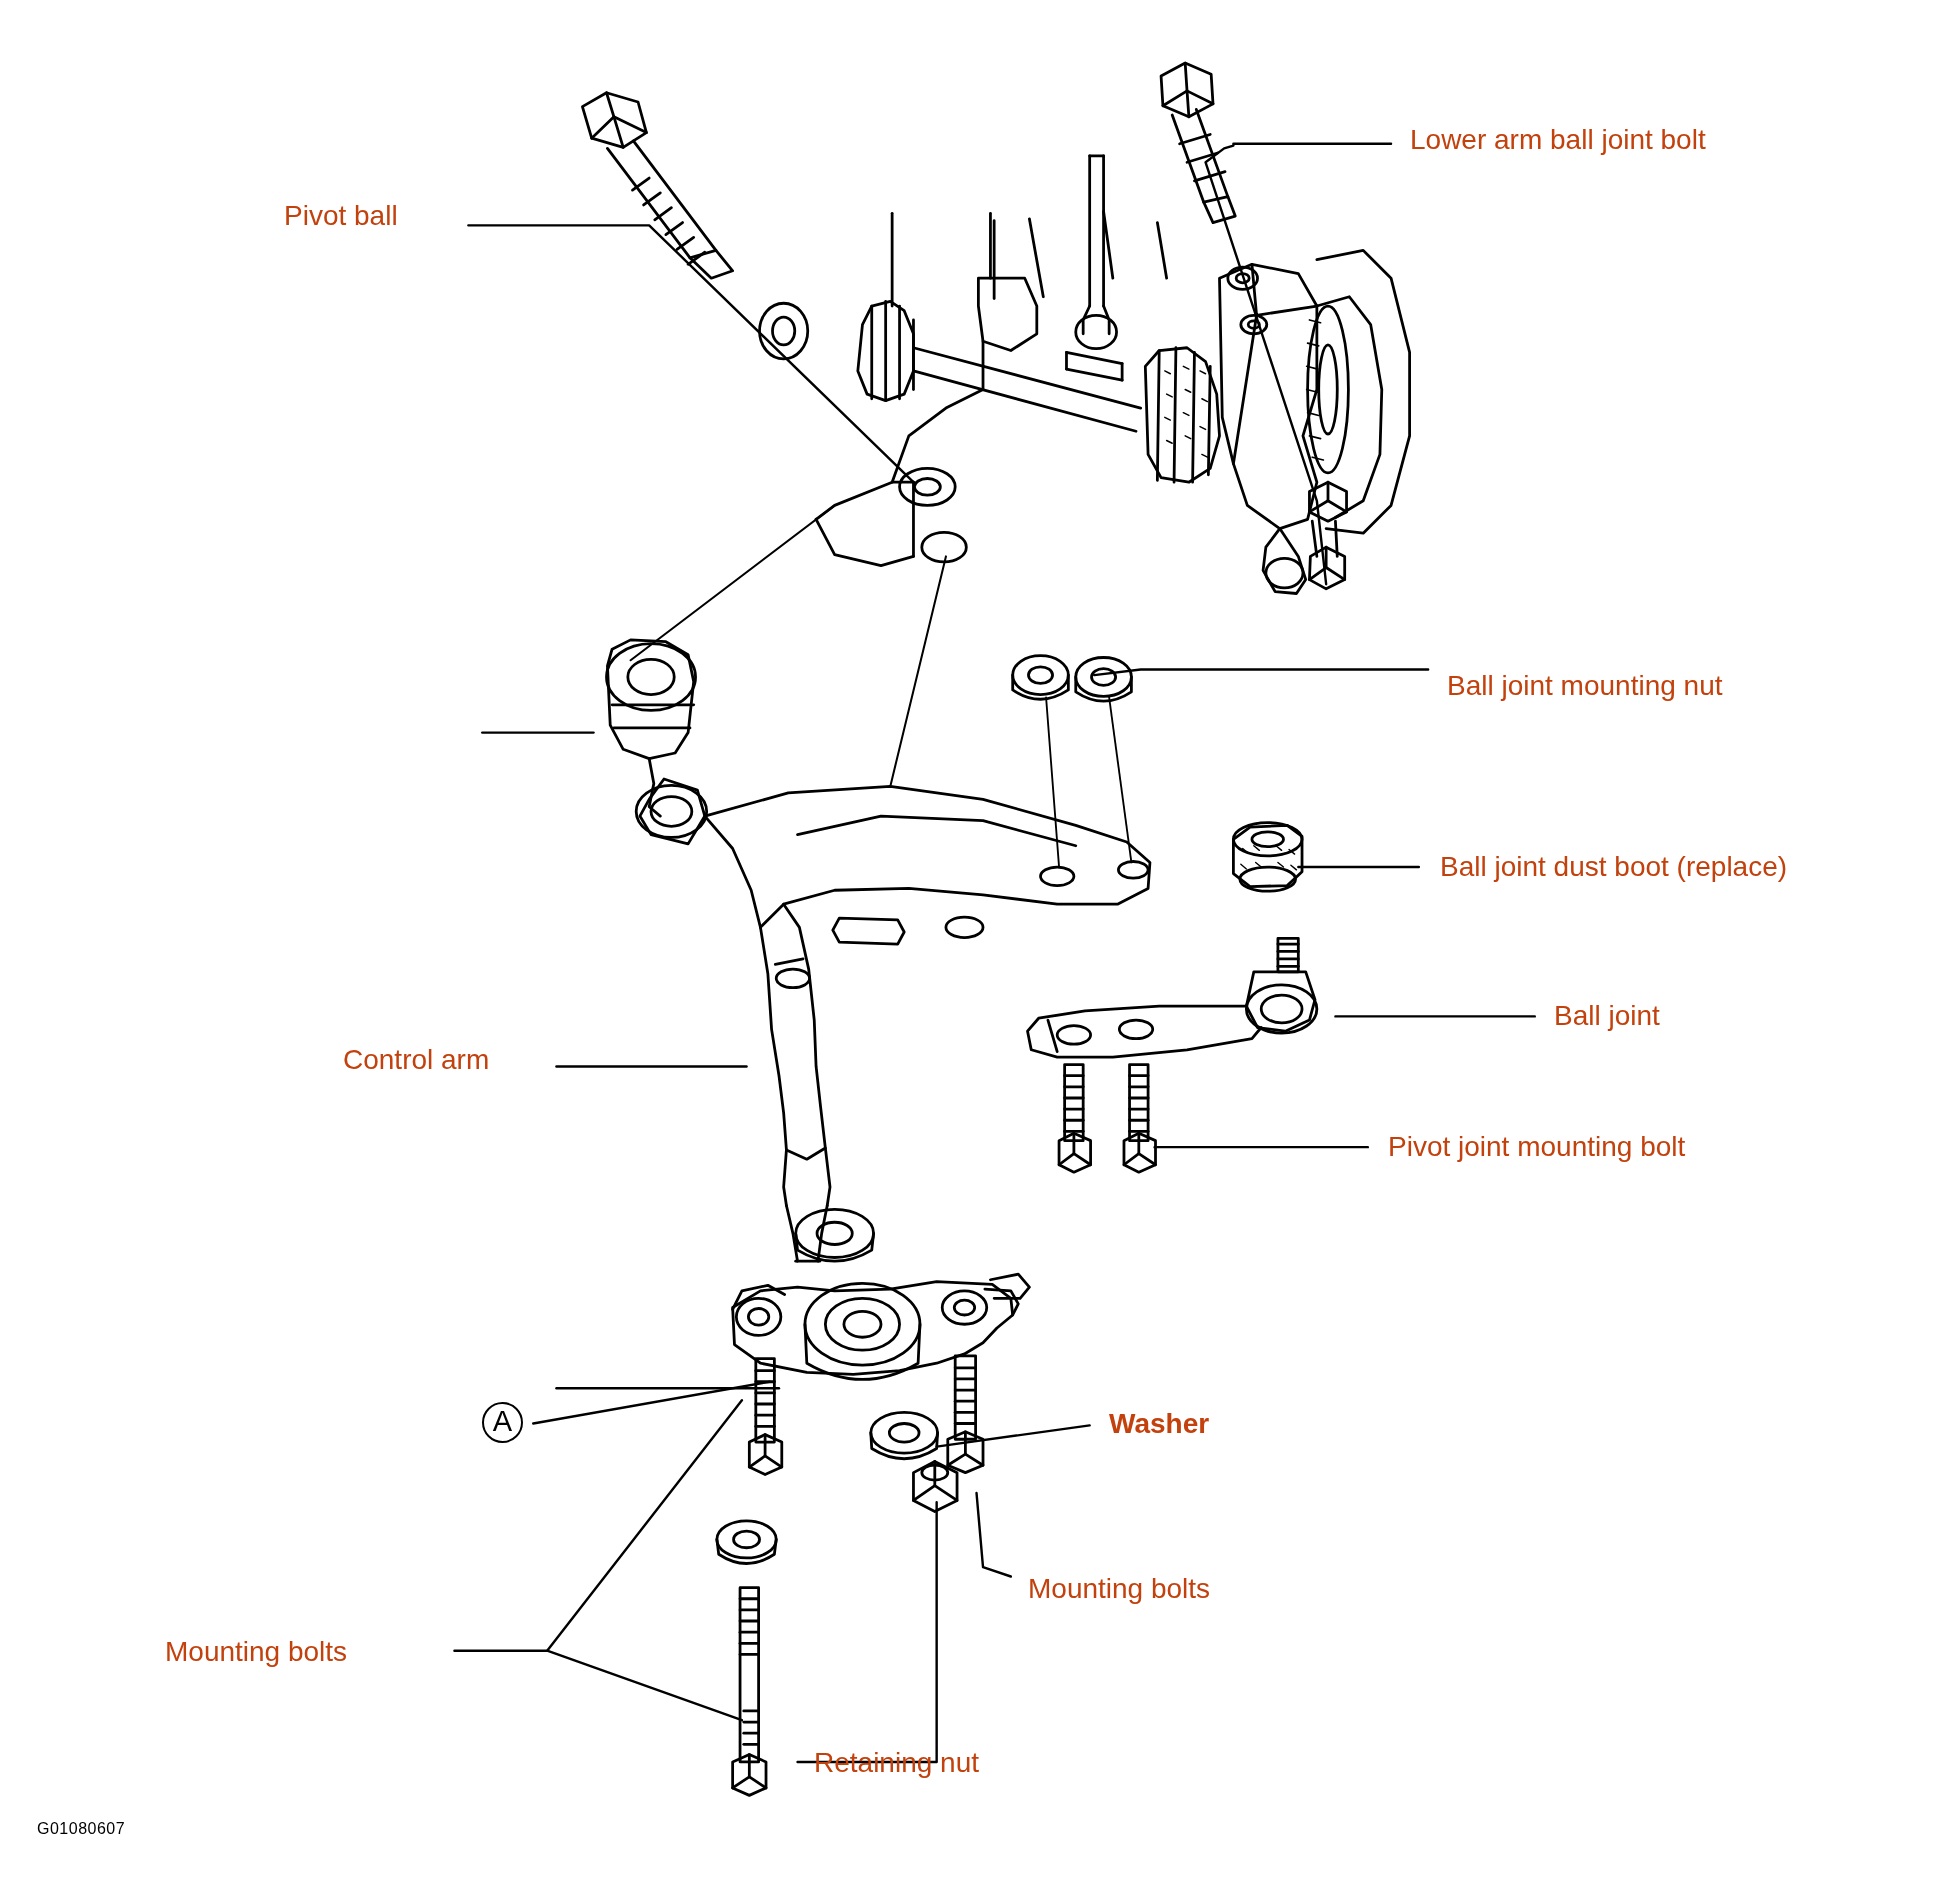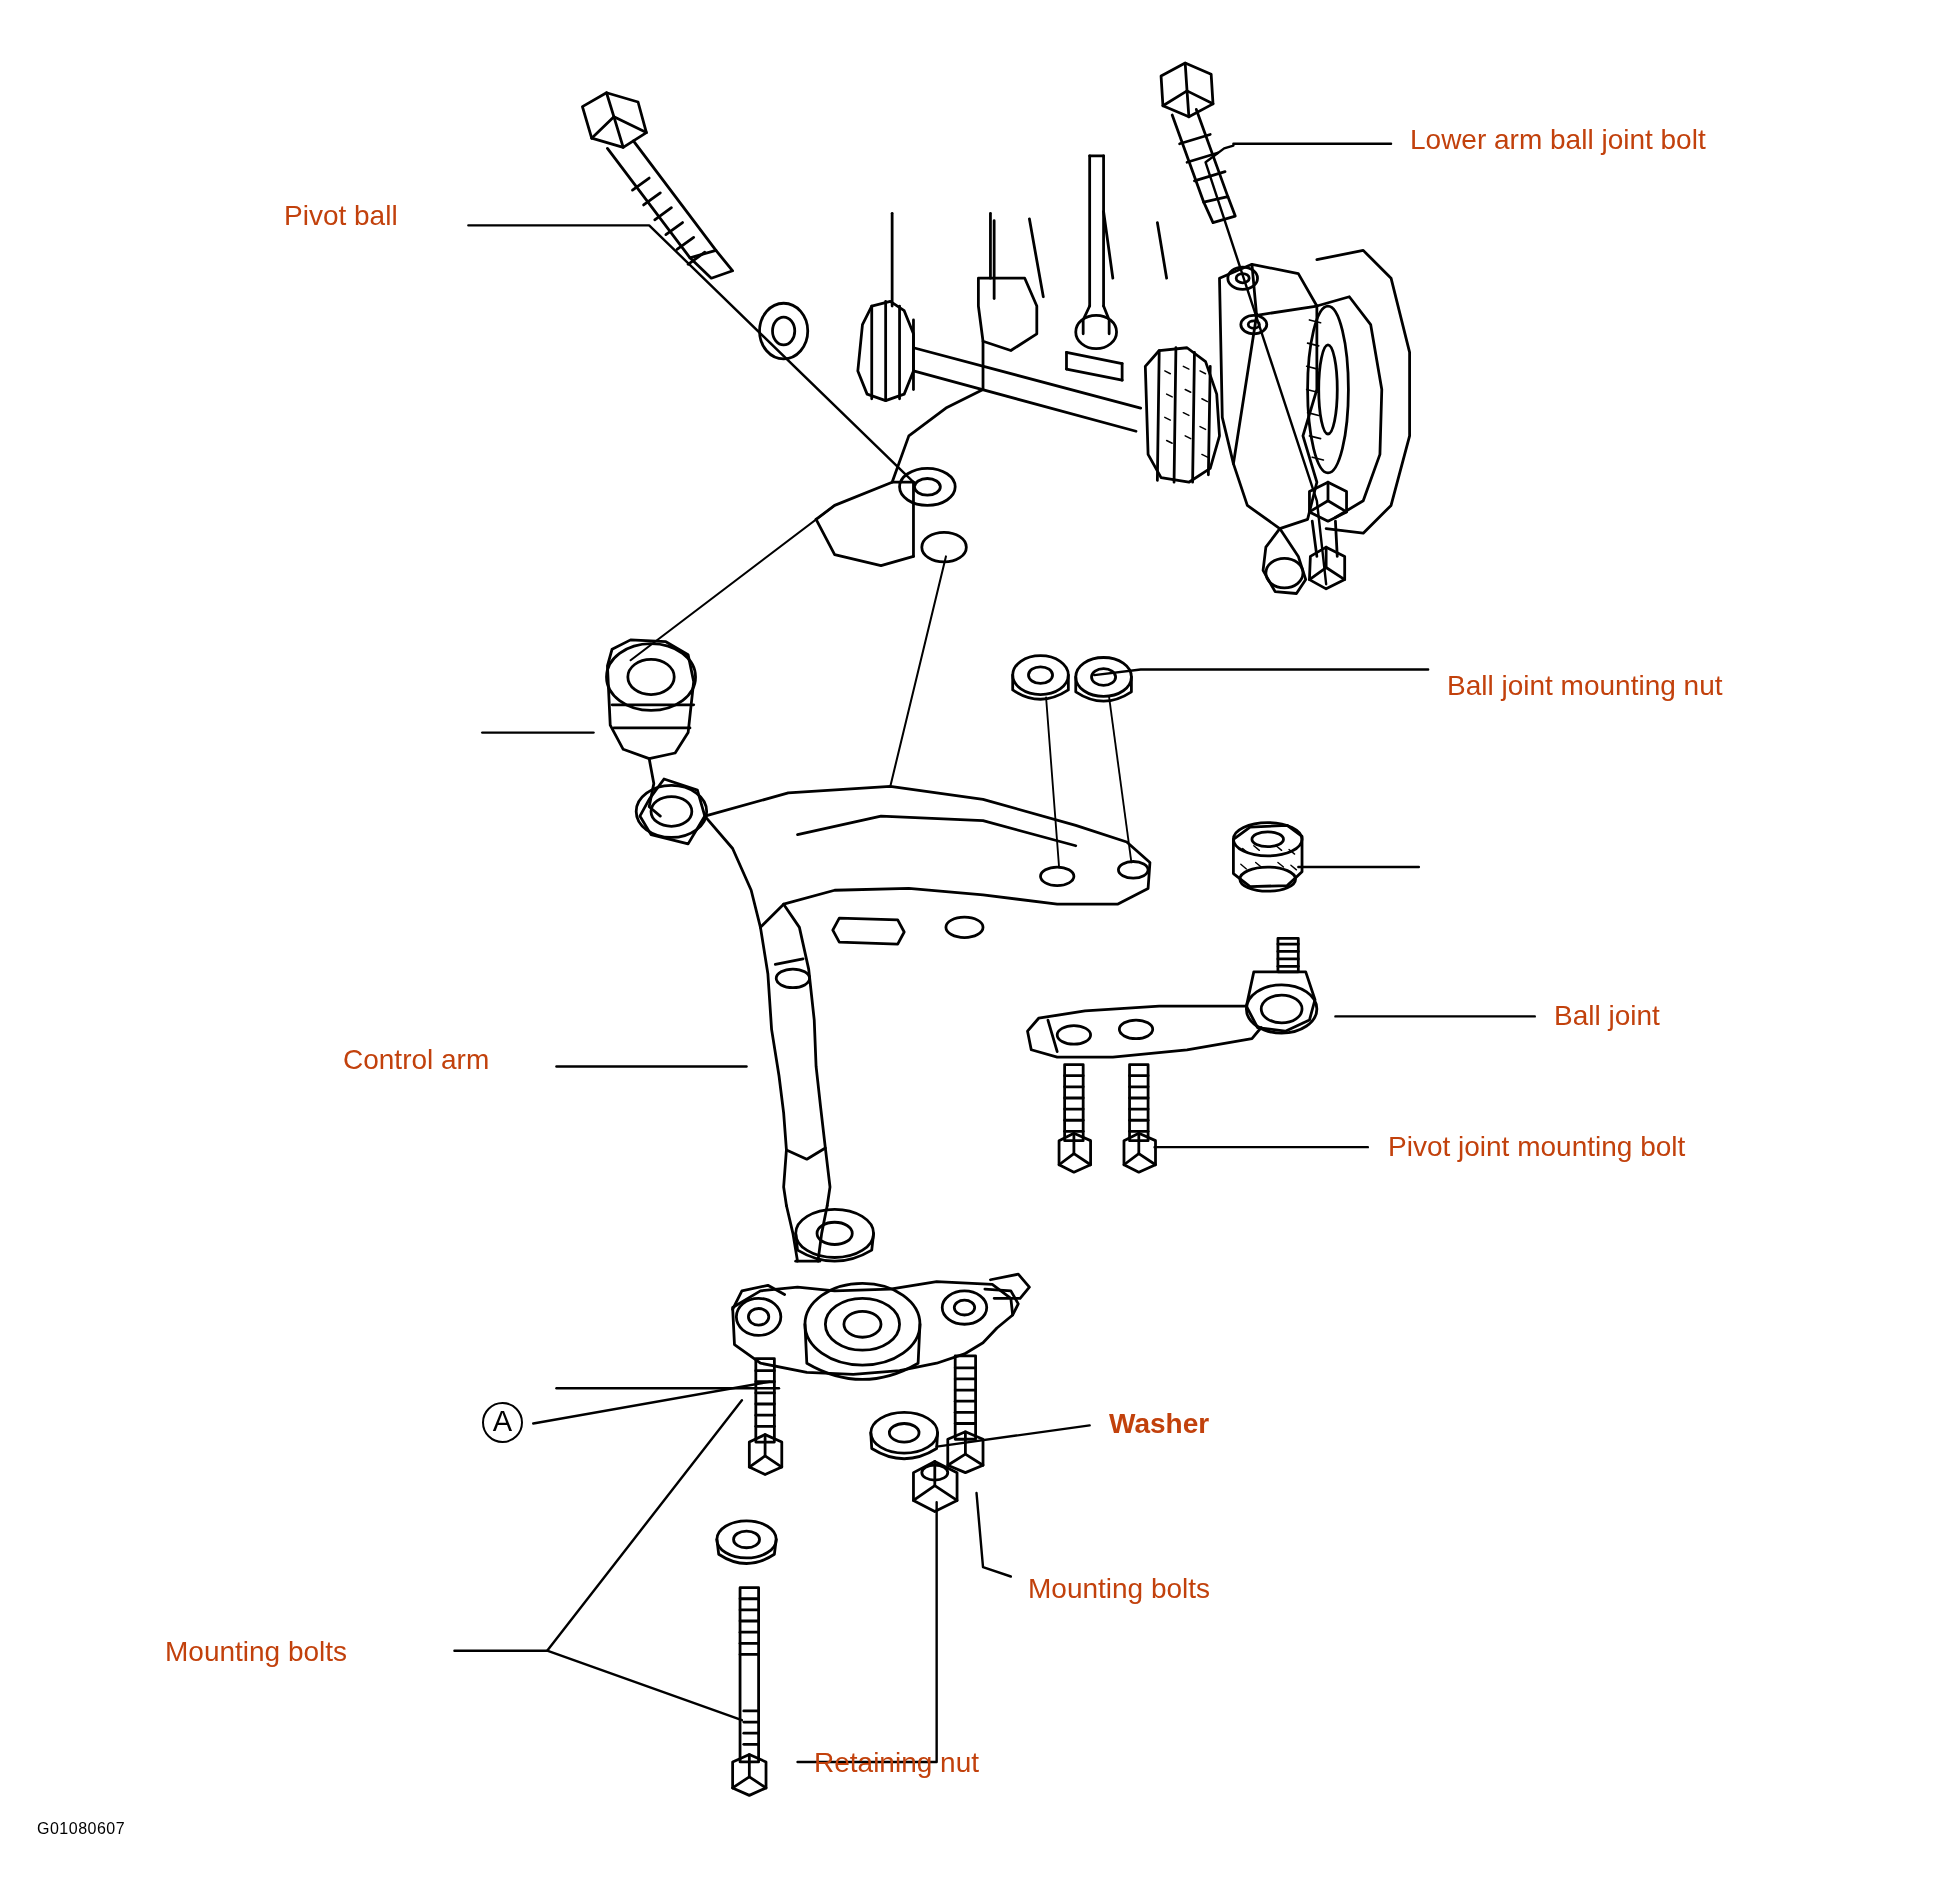--- a/index.html
+++ b/index.html
@@ -427,20 +427,21 @@
     </g>
   </svg>
 
   <div class="lbl" style="left:284px; top:195px;">Pivot ball</div>
 
   <div class="lbl" style="left:1410px; top:119px;">Lower arm ball joint bolt</div>
 
 
   <div class="lbl" style="left:1447px; top:649px;margin-top:16px;">Ball joint mounting nut</div>
 
+  <div class="lbl" style="left:1440px; top:846px;">Ball joint dust boot (replace)</div>
 
   <div class="lbl" style="left:1554px; top:995px;">Ball joint</div>
 
   <div class="lbl" style="left:1388px; top:1126px;">Pivot joint mounting bolt</div>
 
   <div class="lbl" style="left:343px; top:1018px;margin-top:21px;">Control arm</div>
 
 
   <div class="amark" style="left:482px; top:1402px;">A</div>
 

